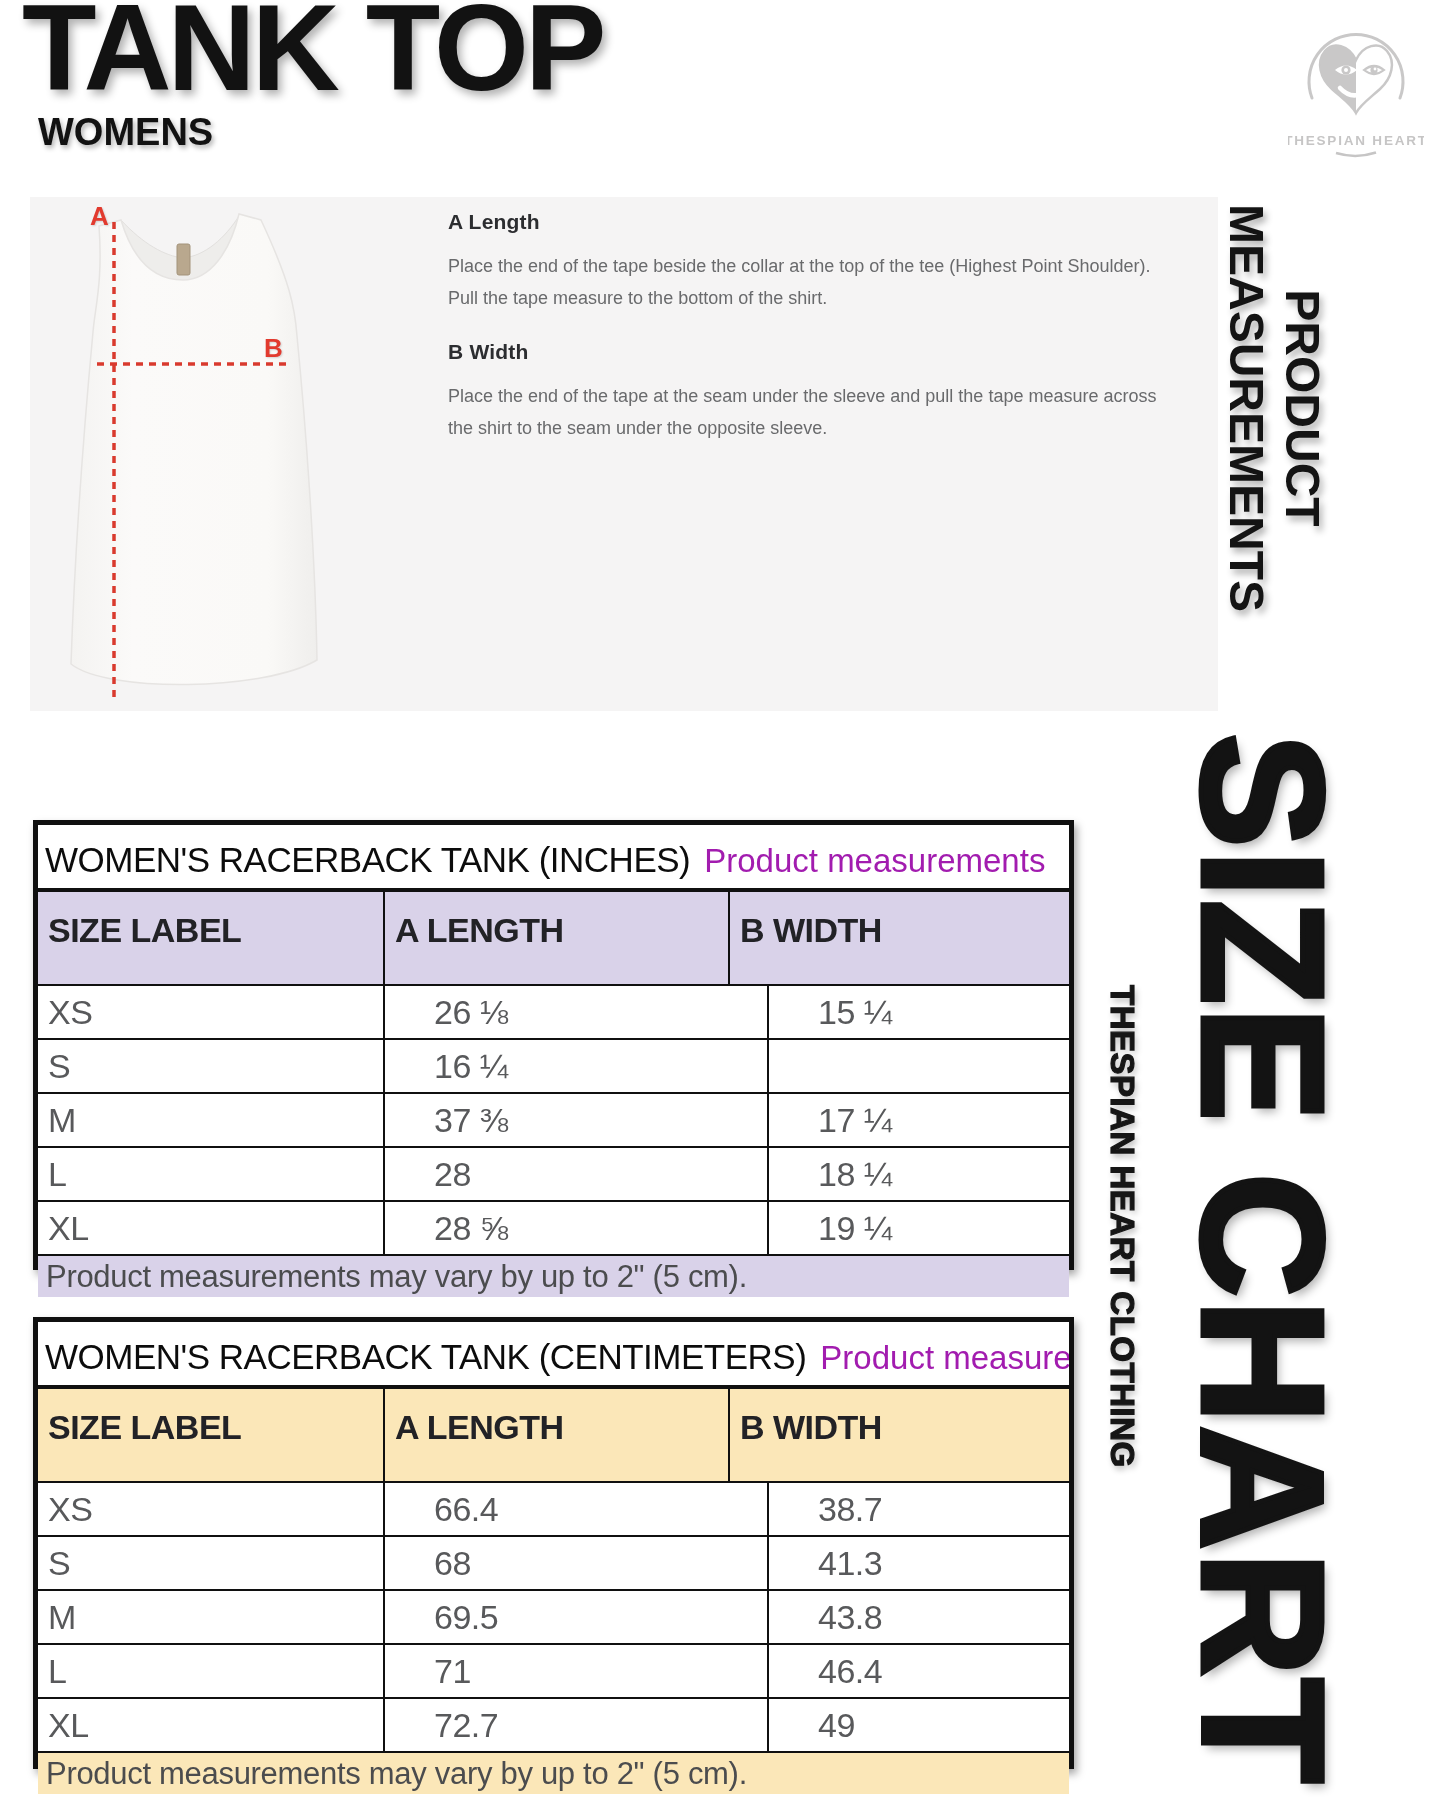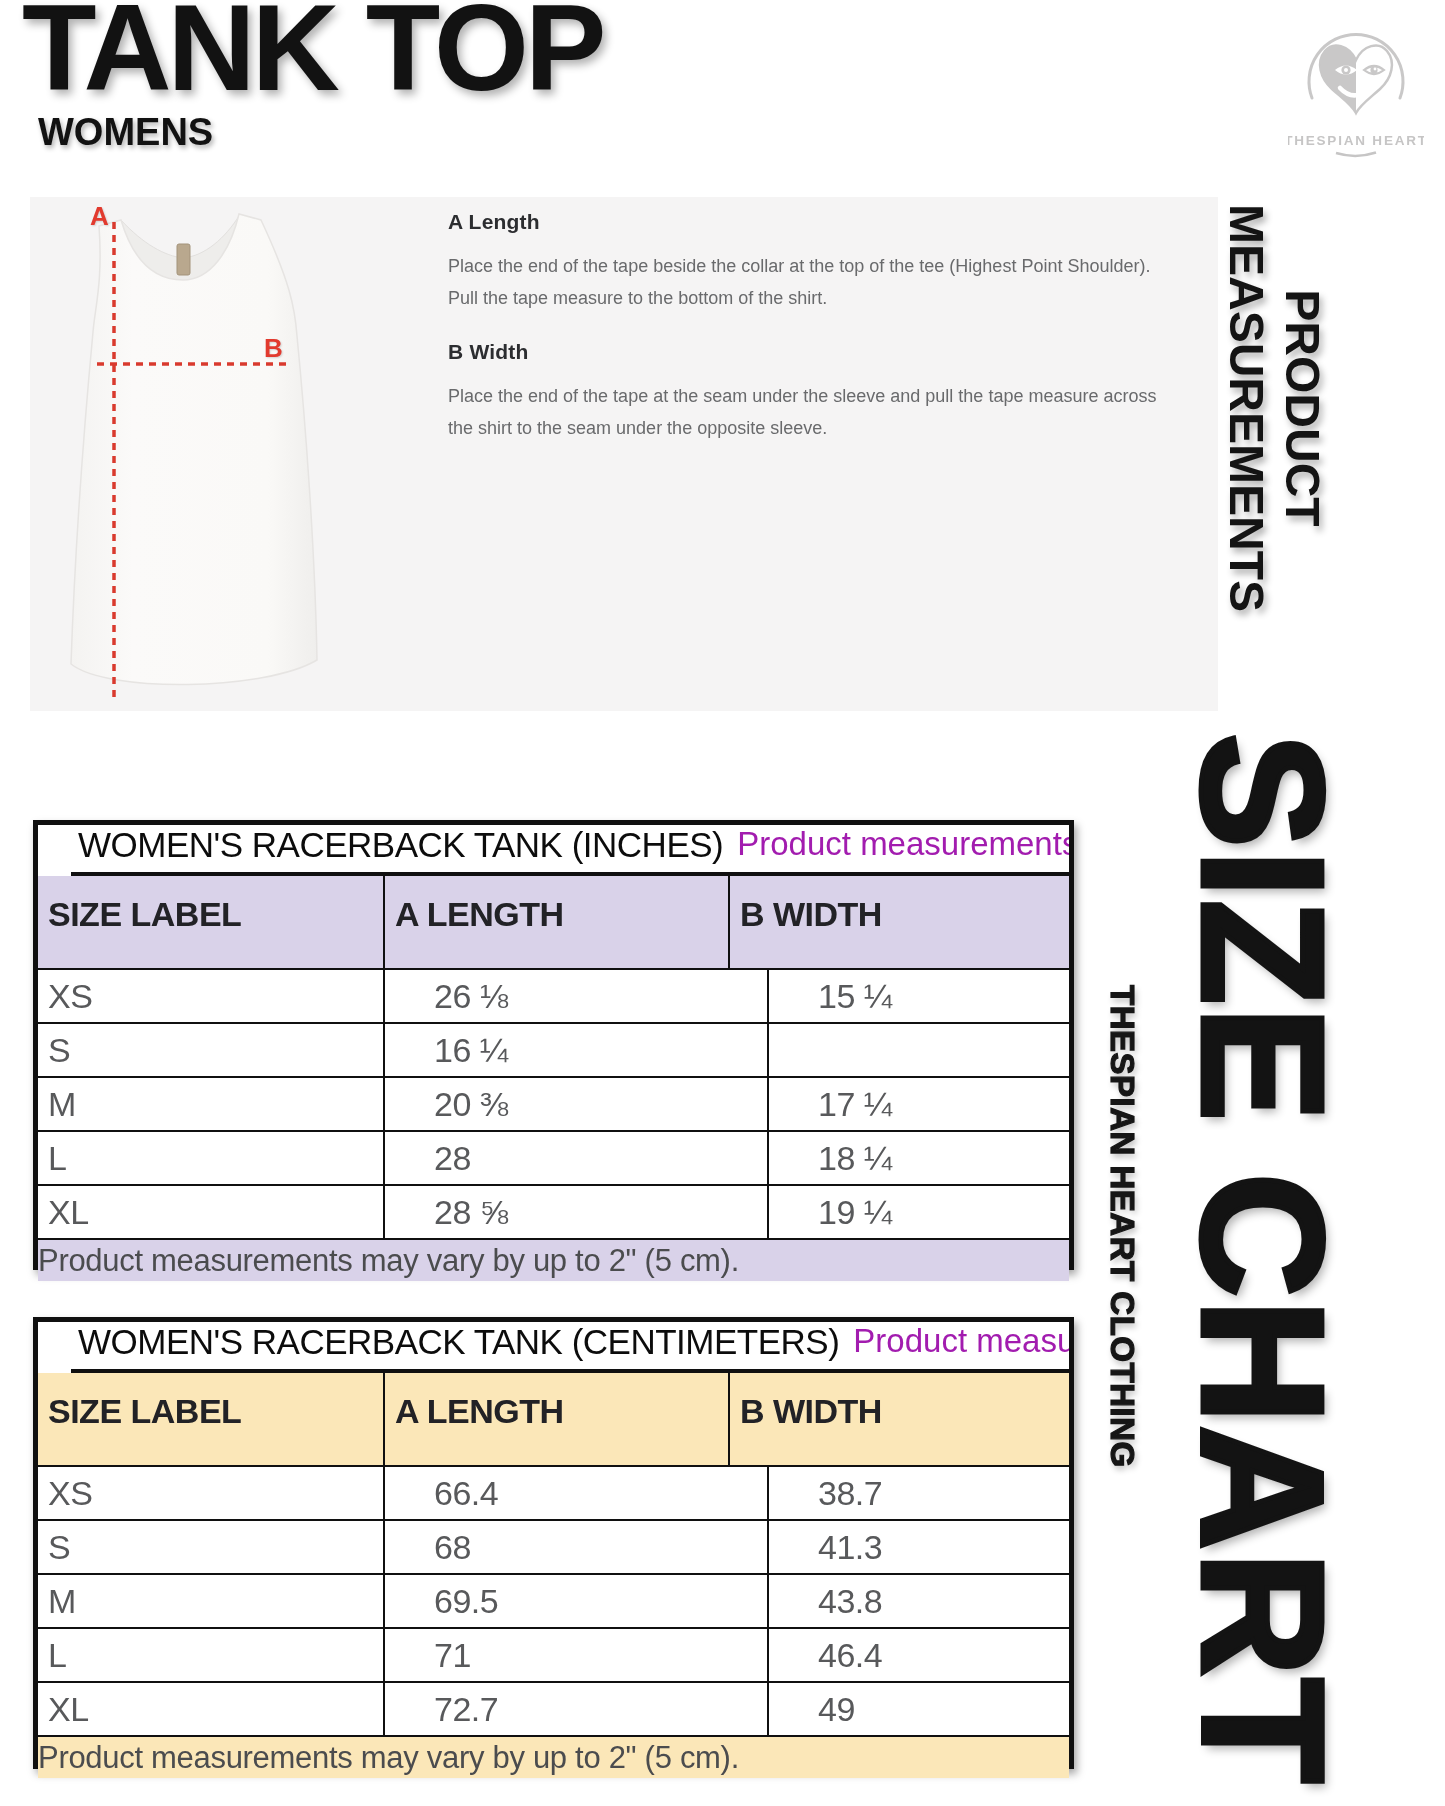--- a/index.html
+++ b/index.html
@@ -62,37 +62,37 @@
   .logo{position:absolute;left:1288px;top:26px;width:136px;height:132px;}
   
   .size-table{
     position:absolute;left:33px;width:1041px;background:#fff;
     border:5px solid #101010;box-sizing:border-box;
     box-shadow:3px 5px 8px rgba(0,0,0,.35);
   }
   .table-inches{top:820px;height:450px;}
   .table-cm{top:1317px;height:452px;}
   .t-title{
-    height:47px;display:flex;align-items:flex-start;gap:14px;padding:0 7px;
-    border-bottom:4px solid #101010;background:#fff;overflow:hidden;margin-left:33px;
+    height:47px;display:flex;align-items:flex-end;gap:14px;padding:8px 7px;
+    border-bottom:4px solid #101010;background:#fff;overflow:hidden;
   }
   .t-title-main{font-size:35px;font-weight:500;color:#0c0c0c;letter-spacing:-.5px;white-space:nowrap;}
   .t-title-suffix{font-size:33px;font-weight:400;color:#a21caf;white-space:nowrap;}
   .t-grid{display:grid;grid-template-columns:347px 345px 339px;}
   .t-grid > div{box-sizing:border-box;padding-left:10px;overflow:hidden;}
   .t-grid > div:nth-child(-n+2){border-right:2px solid #101010;}
   .t-head{height:92px;}
   .t-head > div{padding-top:19px;font-size:34px;font-weight:700;color:#222226;letter-spacing:-.5px;}
   .table-inches .t-head,.table-inches .t-foot{background:#d9d2e9;}
   .table-cm .t-head,.table-cm .t-foot{background:#fbe7b8;}
   .t-row{height:52px;border-top:2px solid #101010;gap:39px;}
   .t-row > div{display:flex;align-items:center;font-size:34px;font-weight:400;color:#58595b;letter-spacing:-.5px;}
   .t-foot{
     height:41px;border-top:2px solid #101010;display:flex;align-items:center;
-    font-size:31px;color:#4b4c4e;letter-spacing:-.3px;
+    padding-left:8px;font-size:31px;color:#4b4c4e;letter-spacing:-.3px;
   }
 </style>
 </head>
 <body>
 
 <div class="page-title">TANK TOP</div>
 <div class="page-subtitle">WOMENS</div>
 
 <div class="logo">
   <svg width="136" height="132" viewBox="0 0 136 132">
@@ -163,21 +163,21 @@
     <div>XS</div>
     <div>26 ⅛</div>
     <div>15 ¼</div>
   </div>
   <div class="t-grid t-row">
     <div>S</div>
     <div>16 ¼</div>
   </div>
   <div class="t-grid t-row">
     <div>M</div>
-    <div>20 ⅜</div>
+    <div>37 ⅜</div>
     <div>17 ¼</div>
   </div>
   <div class="t-grid t-row">
     <div>L</div>
     <div>28</div>
     <div>18 ¼</div>
   </div>
   <div class="t-grid t-row">
     <div>XL</div>
     <div>28 ⅝</div>

